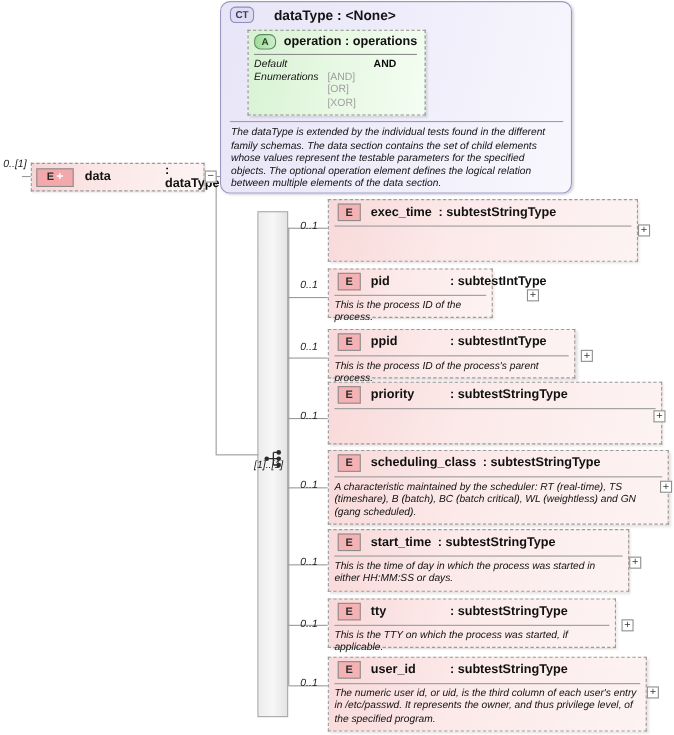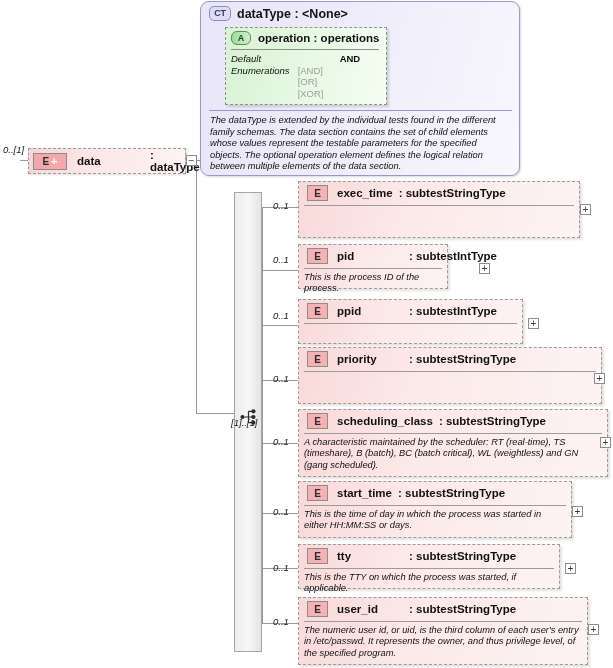--- a/index.html
+++ b/index.html
@@ -37,21 +37,21 @@
     box-sizing: border-box;
     border: 1px solid #9a98c4;
     border-radius: 9px;
     background: linear-gradient(105deg, #e7e5f7 0%, #eeecfa 42%, #f8f7fd 100%);
     box-shadow: 1px 1px 2px rgba(120,120,150,0.30);
   }
   #ct-header {
     position: absolute;
     left: 8px; top: 4px;
     display: flex; align-items: center;
-    gap: 6px;
+    gap: 18px;
   }
   .ct-icon {
     width: 22px; height: 15px;
     box-sizing: border-box;
     border: 1px solid #8e8cb8;
     border-radius: 5px;
     background: #dedcf2;
     font-size: 9px;
     font-weight: bold;
     color: #3a3a5c;
@@ -340,20 +340,21 @@
 <div class="toggle-box" data-name="expand-toggle" style="left:479px; top:263px;">+</div>
 
 <div class="el-card" data-name="child-cardinality" style="left:273px; top:310px;">0..1</div>
 <div class="el-box" data-name="element-box-ppid" style="left:298px; top:299px; width:225px; height:45px;">
   <div class="el-header" data-name="element-header">
     <span class="e-icon small" data-name="element-icon">E</span>
     <span class="el-name fixed-w" data-name="element-name">ppid</span>
     <span class="el-type" data-name="element-type">: subtestIntType</span>
   </div>
   <div class="el-rule" data-name="element-divider" style="width:213px;"></div>
+  <div class="el-desc" data-name="element-description" style="width:215px;">This is the process ID of the process's parent process.</div>
 </div>
 <div class="toggle-box" data-name="expand-toggle" style="left:528px; top:318px;">+</div>
 
 <div class="el-card" data-name="child-cardinality" style="left:273px; top:373px;">0..1</div>
 <div class="el-box" data-name="element-box-priority" style="left:298px; top:347px; width:304px; height:57px;">
   <div class="el-header" data-name="element-header">
     <span class="e-icon small" data-name="element-icon">E</span>
     <span class="el-name fixed-w" data-name="element-name">priority</span>
     <span class="el-type" data-name="element-type">: subtestStringType</span>
   </div>

